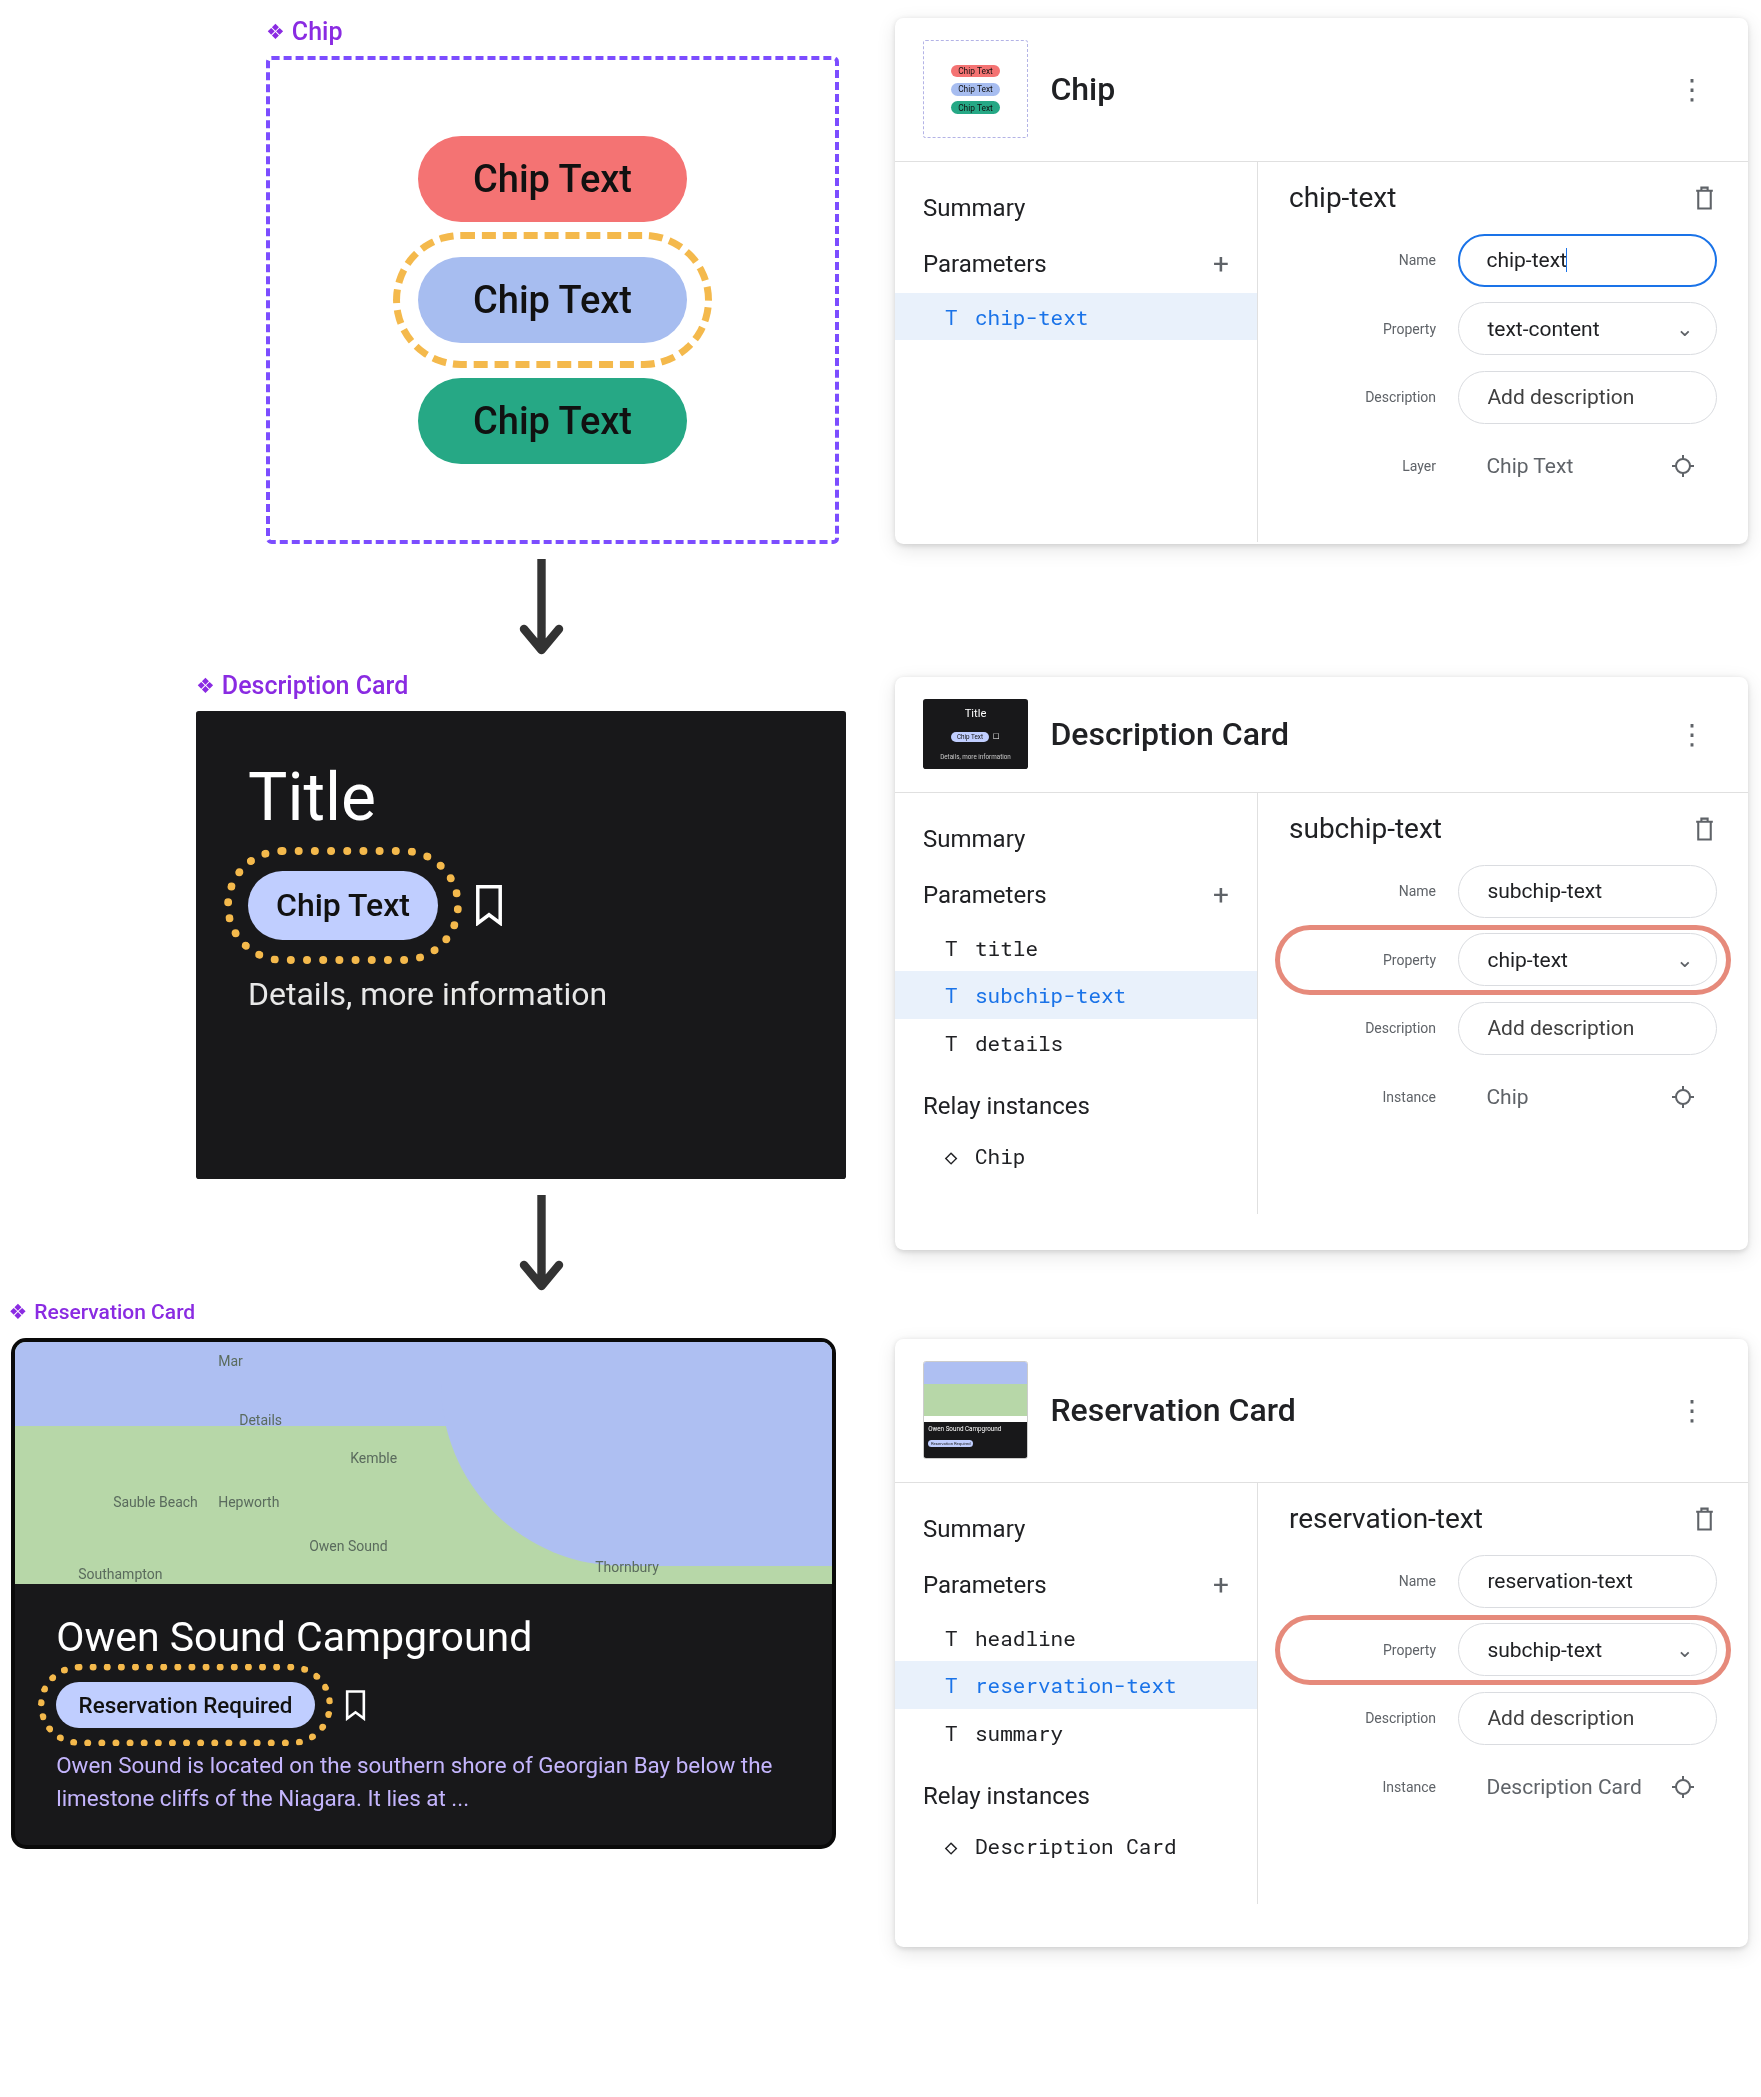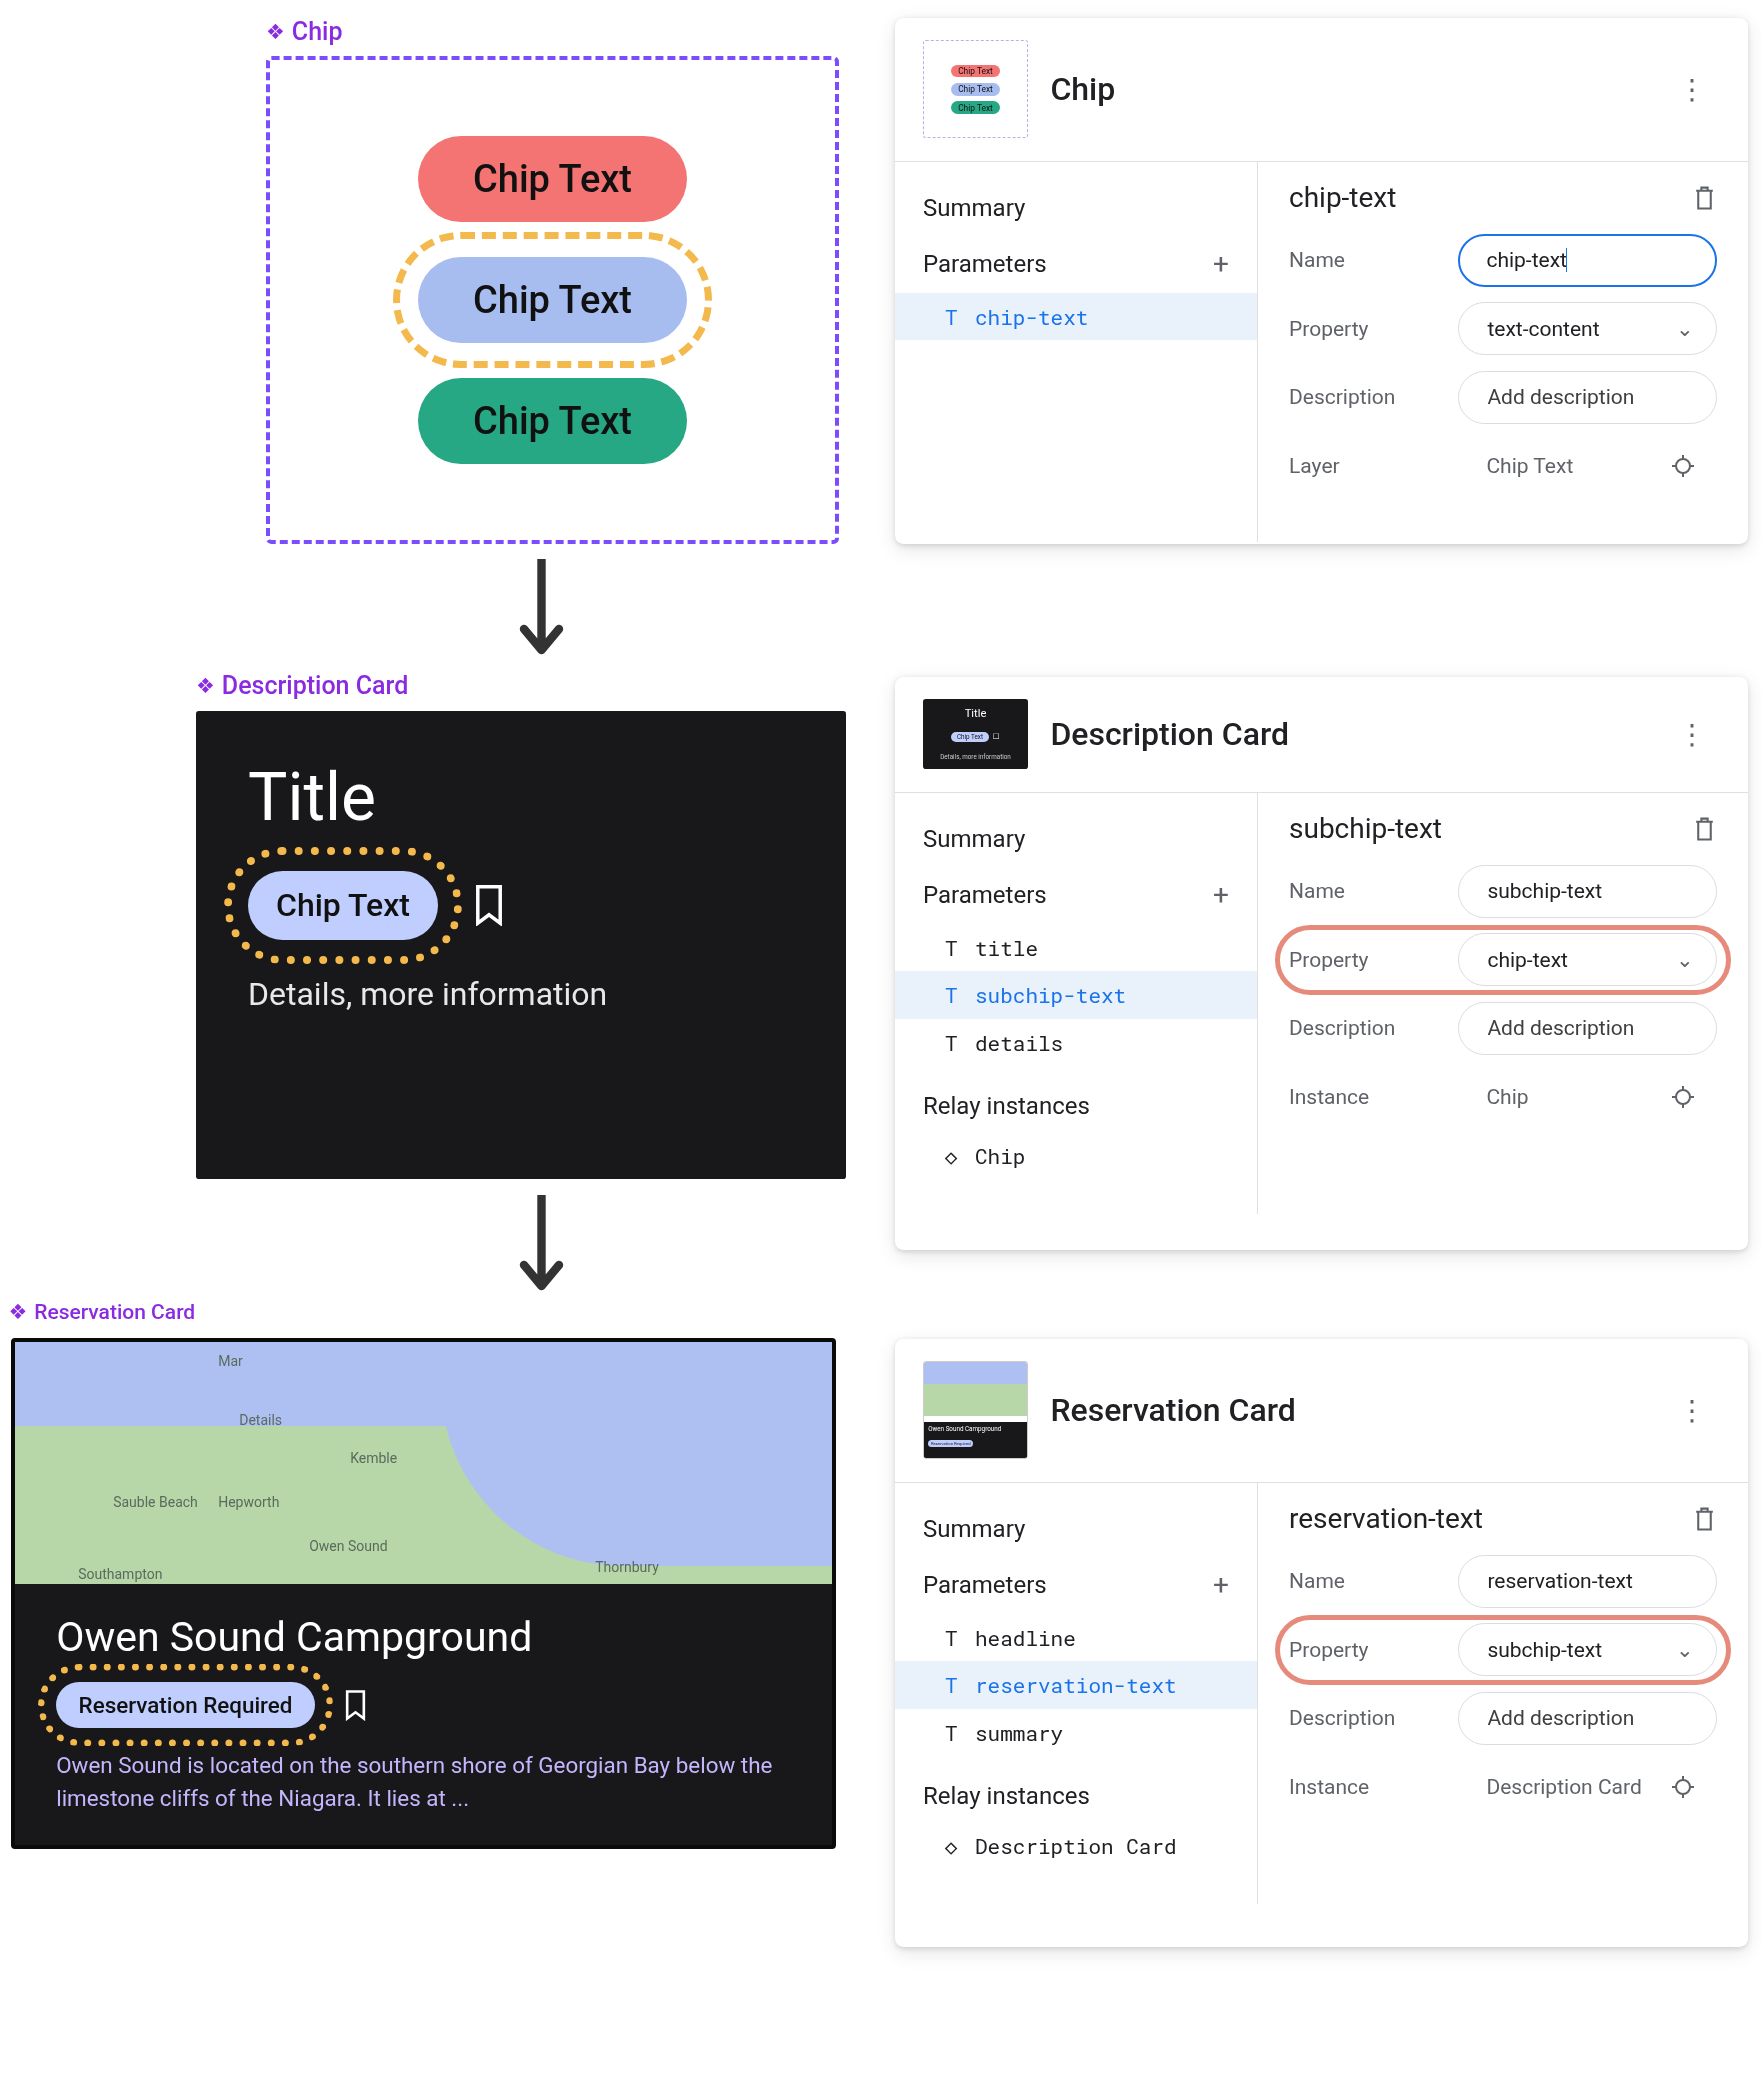--- a/index.html
+++ b/index.html
@@ -49,21 +49,21 @@
     font-family: "Roboto Mono", Menlo, monospace;
     font-size: 21px; color:#202124;
   }
   .param-item.selected { background:#e9f1fb; color:#1a73e8; }
   .param-item .ico { width:22.4px; display:inline-flex; justify-content:center;}
   .form { flex:1; padding: 19.6px 31px 34px 31px;}
   .form-header { display:flex; align-items:center; margin-bottom:19.6px;}
   .form-header .form-title { font-size:28px; font-weight:400;}
   .form-header .trash { margin-left:auto; color:#5f6368; cursor:pointer;}
   .form-row { display:flex; align-items:center; gap:22.4px; margin: 15.4px 0;}
-  .form-label { width: 147px; font-size:21px; color:#5f6368;}
+  .form-label { width: 147px; font-size:14px; color:#5f6368;text-align:right;}
   .form-input, .form-select {
     flex:1; height:53px; border:0.7px solid #dadce0; border-radius:26.6px;
     padding: 0 28px; font-size:21px; color:#202124; background:#fff;
     display:flex; align-items:center; position:relative;
   }
   .form-input.focused { border:2.8px solid #1a73e8; padding:0 26px;}
   .form-input.placeholder, .form-select.placeholder { color:#404040;}
   .form-select .chev { position:absolute; right:22.4px; top:50%; transform:translateY(-50%); color:#5f6368;}
   .form-plain { flex:1; font-size:21px; color:#5f6368; display:flex; align-items:center; height:53px; padding:0 28px; position:relative;}
   .form-plain .target { position:absolute; right:22.4px; top:50%; transform:translateY(-50%); color:#5f6368;}
@@ -100,21 +100,21 @@
   }
   .desc-card .title { font-size:66px; font-weight:400;}
   .desc-card .chip-row { display:flex; align-items:center; gap:34px;}
   .desc-card .chip-small { background:#c0ceff; color:#111; border-radius:70px; padding:15.4px 28px; font-size:32px; font-weight:500; position:relative;}
   .dotted-ring { position:absolute; border:8.4px dotted #f4b94c; border-radius:70px; pointer-events:none;}
   .desc-card .details { font-size:32px; color:#e8e8e8;}
 
   
   .res-card {
     position:absolute; left:11.2px; top:1338px; width:825px; height:511px;
-    border:4.2px solid #0a0a0a; border-radius:4px; overflow:hidden; background:#18181a;
+    border:4.2px solid #0a0a0a; border-radius:15px; overflow:hidden; background:#18181a;
     display:flex; flex-direction:column;
   }
   .res-card .map {
     height:328px; background:#b7d7a8; position:relative; overflow:hidden;
   }
   .res-card .water { position:absolute; background:#aebff2;}
   .res-card .label-sm { position:absolute; font-size:14px; color:#5a6b5d;}
   .res-card .content { padding:29px 41px; display:flex; flex-direction:column; gap:21px;}
   .res-card h1 { font-size:41px; font-weight:400; color:#fff;}
   .res-card .chip-res { background:#c0ceff; color:#111; border-radius:70px; padding:9.8px 22.4px; font-size:22.4px; font-weight:500; display:inline-block;}

